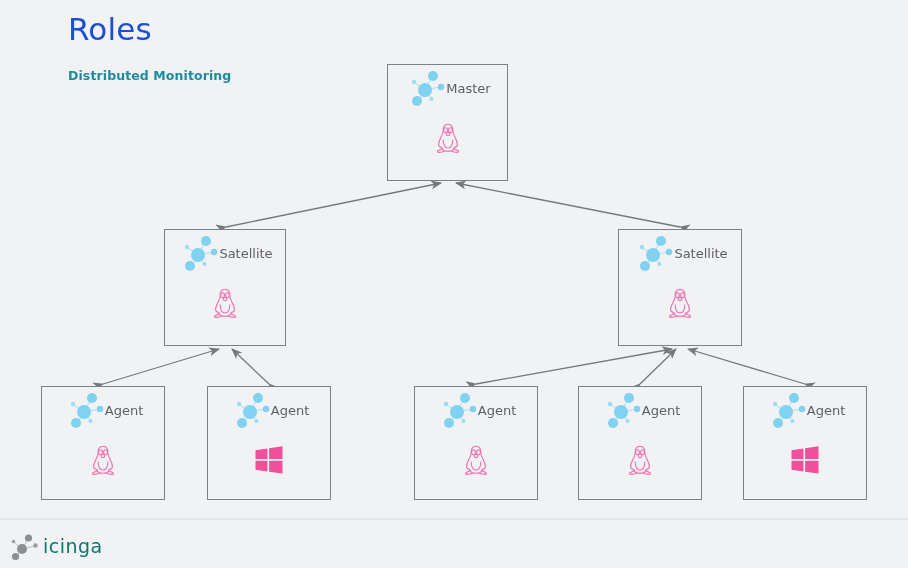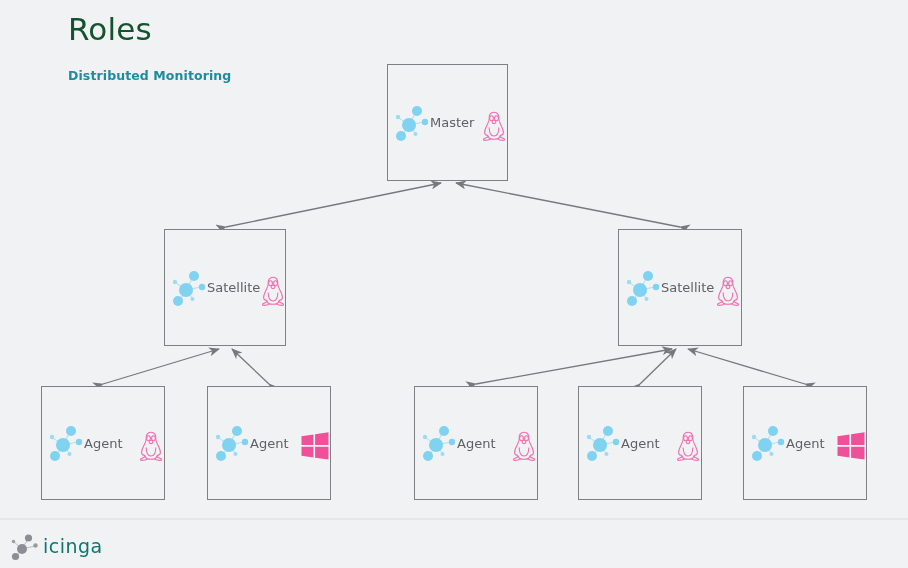--- a/index.html
+++ b/index.html
@@ -18,21 +18,21 @@
 
   
   #header {
     position: absolute;
     left: 68px;
     top: 12px;
   }
   #page-title {
     font-size: 31px;
     font-weight: 400;
-    color: #14532d;
+    color: #1d4ed8;
     letter-spacing: 0.2px;
     line-height: 1.15;
     margin: 0;
     font-family: "DejaVu Sans", sans-serif;
   }
   #page-subtitle {
     font-size: 12.5px;
     font-weight: 700;
     color: #1e8c9e;
     margin-top: 20px;
@@ -64,22 +64,23 @@
     background: #f1f2f4;
   }
 
   .node-inner {
     position: absolute;
     left: 0;
     right: 0;
     top: 0;
     bottom: 0;
     display: flex;
+    flex-direction: column;
     align-items: center;
-    justify-content: space-between;
+    justify-content: flex-start;
   }
 
   .role-row {
     display: flex;
     align-items: center;
     justify-content: center;
     height: 46px;
   }
   .role-label {
     font-size: 13px;

